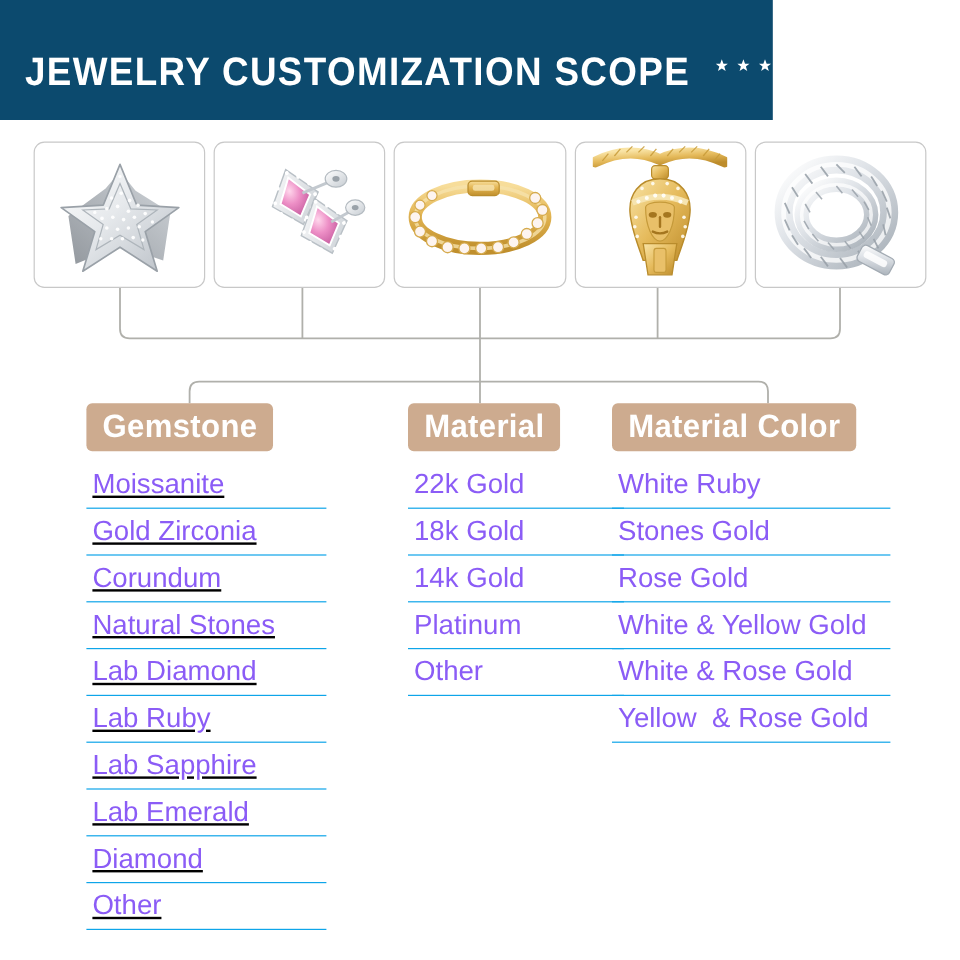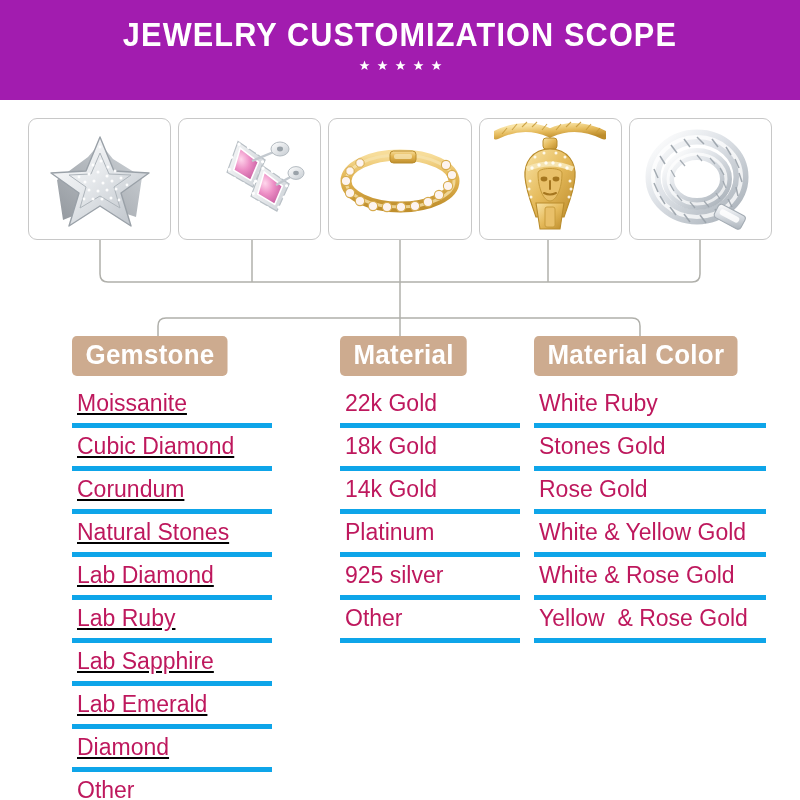--- a/index.html
+++ b/index.html
@@ -12,25 +12,25 @@
     background: #ffffff;
     font-family: "Liberation Sans", sans-serif;
     overflow: hidden;
     position: relative;
   }
 
   
   .banner {
     position: absolute;
     left: 0; top: 0;
-    width: 800px;
+    width: 644px;
     height: 100px;
-    background: #a21caf;
+    background: #0c4a6e;
     display: flex;
-    flex-direction: column;
+    flex-direction: row;
     align-items: center;
     justify-content: flex-start;
   }
   .banner-title {
     margin-top: 18px;
     color: #ffffff;
     font-family: "Liberation Sans Narrow", "Liberation Sans", sans-serif;
     font-size: 33px;
     font-weight: bold;
     letter-spacing: 1.2px;
@@ -80,21 +80,21 @@
     position: absolute;
     left: 0; top: 336px;
     width: 800px;
   }
   .col {
     position: absolute;
     top: 0;
   }
   .col-gemstone     { left: 72px;  width: 200px; text-decoration: underline; }
   .col-material     { left: 340px; width: 180px; }
-  .col-matcolor     { left: 534px; width: 232px; }
+  .col-matcolor     { left: 510px; width: 232px; }
 
   .col-header {
     display: inline-block;
     background: #cdab8f;
     border-radius: 5px;
     color: #ffffff;
     font-family: "Liberation Sans Narrow", "Liberation Sans", sans-serif;
     font-size: 27px;
     font-weight: bold;
     letter-spacing: 0.3px;
@@ -106,24 +106,24 @@
   }
 
   .col-list {
     margin: 9px 0 0 0;
     padding: 0;
     list-style: none;
   }
   .col-list li {
     font-family: "Liberation Sans", sans-serif;
     font-size: 23px;
-    color: #be185d;
+    color: #8b5cf6;
     line-height: 1;
     padding: 7px 2px 8px 5px;
-    border-bottom: 5px solid #0ea5e9;
+    border-bottom: 1px solid #0ea5e9;
     white-space: pre;
   }
 </style>
 </head>
 <body>
 
 <div class="banner">
   <div class="banner-title">JEWELRY CUSTOMIZATION SCOPE</div>
   <div class="banner-stars">
     <svg class="star" viewBox="0 0 24 24">
@@ -420,40 +420,39 @@
     <path d="M158 336 L158 326 Q158 318 166 318 L632 318 Q640 318 640 326 L640 336"></path>
   </g>
 </svg>
 
 <div class="columns">
 
   <div class="col col-gemstone">
     <div class="col-header">Gemstone</div>
     <ul class="col-list">
       <li>Moissanite</li>
-      <li>Cubic Diamond</li>
+      <li>Gold Zirconia</li>
       <li>Corundum</li>
       <li>Natural Stones</li>
       <li>Lab Diamond</li>
       <li>Lab Ruby</li>
       <li>Lab Sapphire</li>
       <li>Lab Emerald</li>
       <li>Diamond</li>
       <li>Other</li>
     </ul>
   </div>
 
   <div class="col col-material">
     <div class="col-header">Material</div>
     <ul class="col-list">
       <li>22k Gold</li>
       <li>18k Gold</li>
       <li>14k Gold</li>
       <li>Platinum</li>
-      <li>925 silver</li>
       <li>Other</li>
     </ul>
   </div>
 
   <div class="col col-matcolor">
     <div class="col-header">Material Color</div>
     <ul class="col-list">
       <li>White Ruby</li>
       <li>Stones Gold</li>
       <li>Rose Gold</li>

